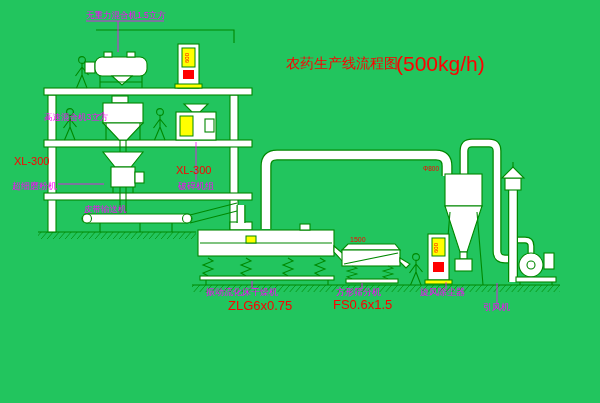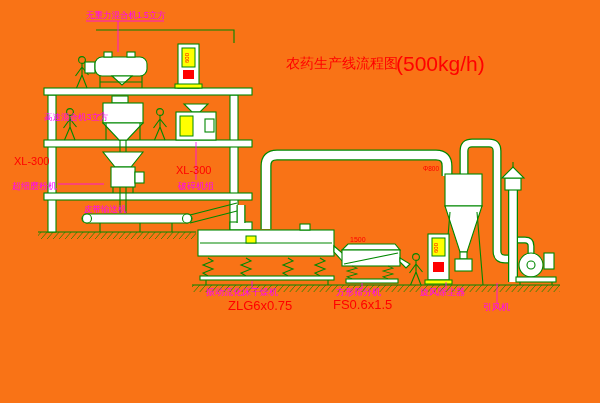--- a/index.html
+++ b/index.html
@@ -1,16 +1,16 @@
 <!DOCTYPE html>
 <html><head>
 <meta charset="utf-8">
 <style>
   html,body{margin:0;padding:0;background:#ffffff;}
-  .stage{position:relative;width:600px;height:403px;background:#f97316;overflow:hidden;}
+  .stage{position:relative;width:600px;height:403px;background:#22c55e;overflow:hidden;}
   svg{display:block;}
   svg text{font-family:"Liberation Sans","DejaVu Sans",sans-serif;}
   .g{stroke:#008800;fill:none;stroke-width:1.1;}
   .gf{stroke:#008800;fill:#ffffff;stroke-width:1.1;}
   .yf{stroke:#008800;fill:#ffff00;stroke-width:1;}
   .rf{fill:#ff0000;stroke:none;}
   .ml{stroke:#ff00ff;stroke-width:0.8;fill:none;}
   .duct-o{stroke:#008800;fill:none;}
   .duct-i{stroke:#ffffff;fill:none;}
   text.m{fill:#ff00ff;}

